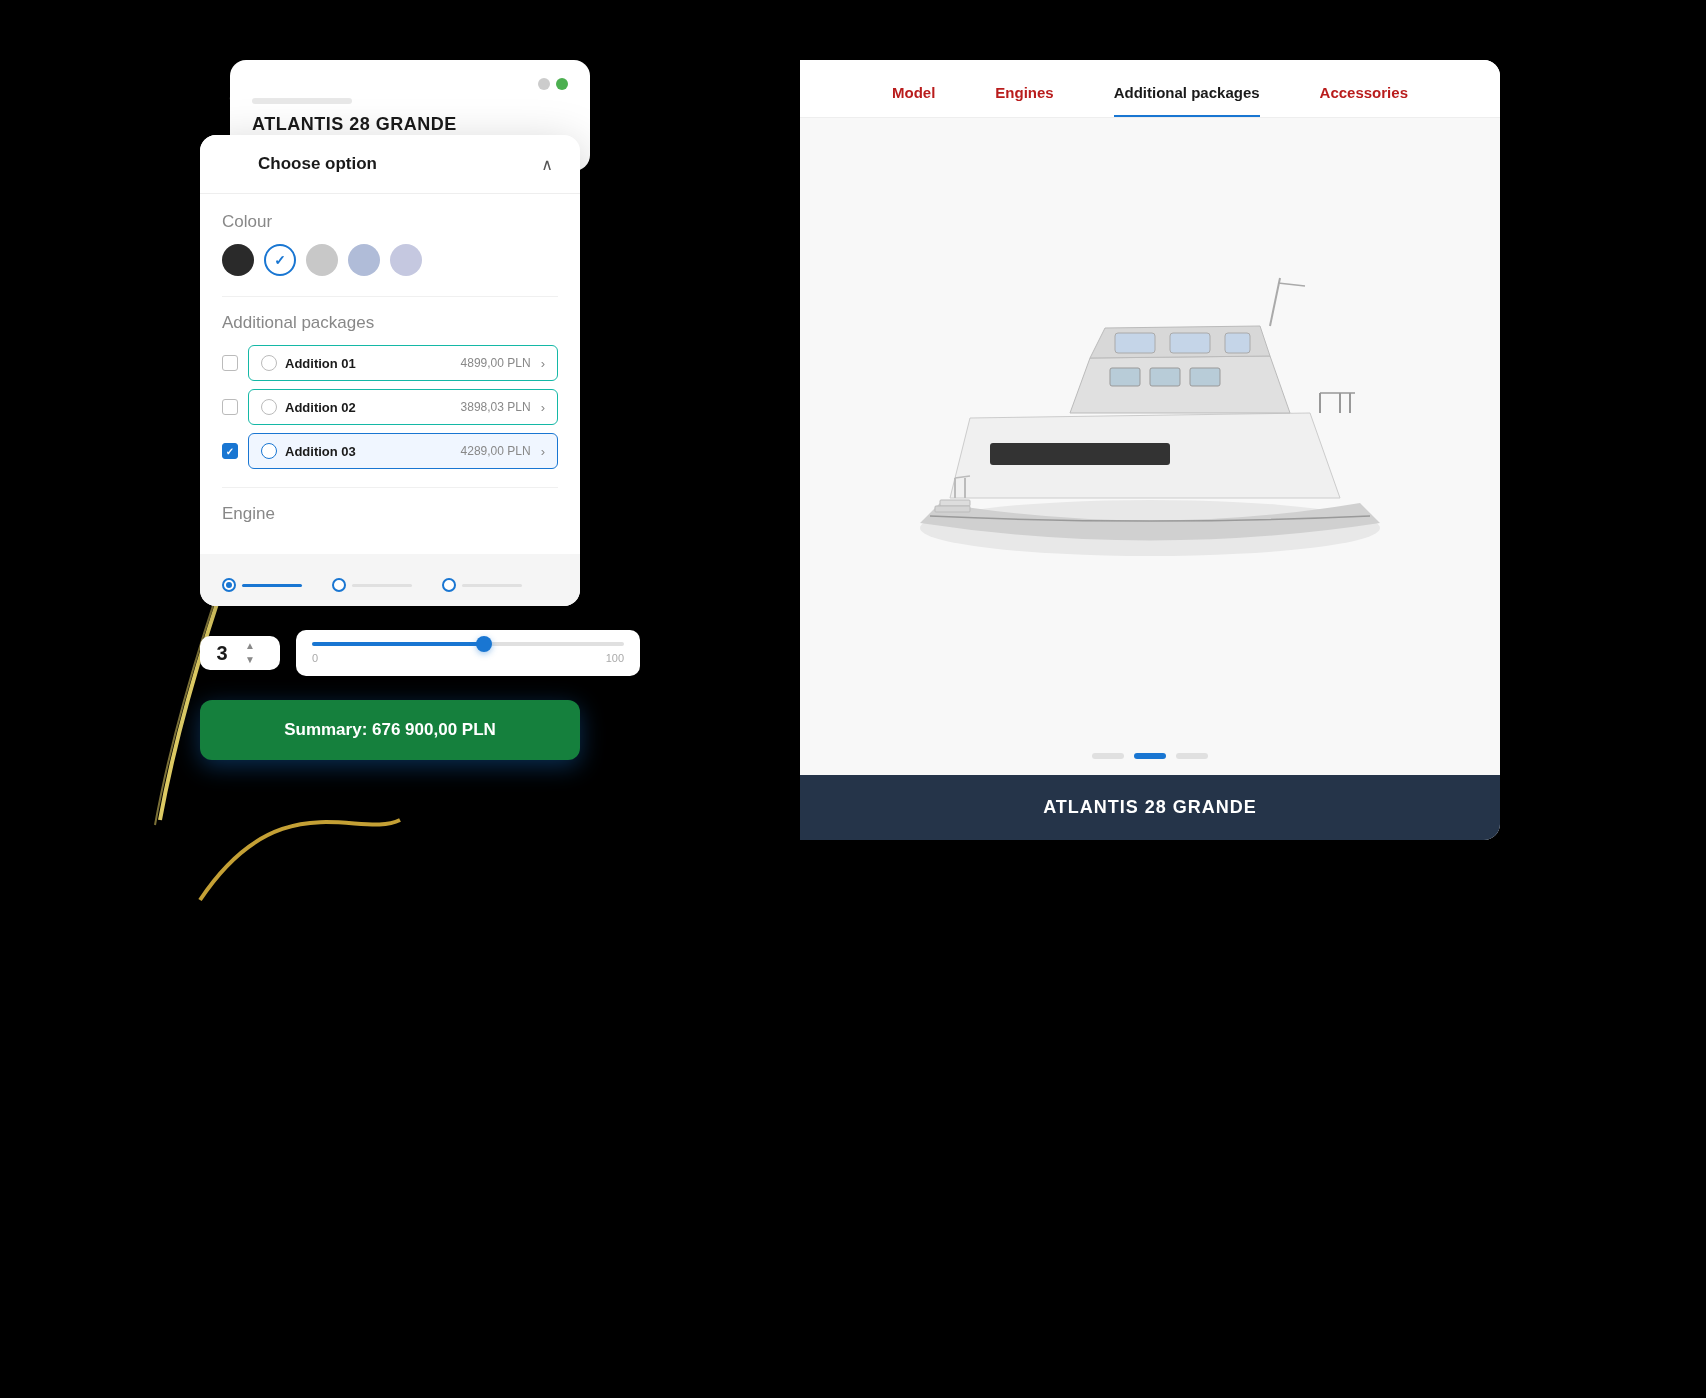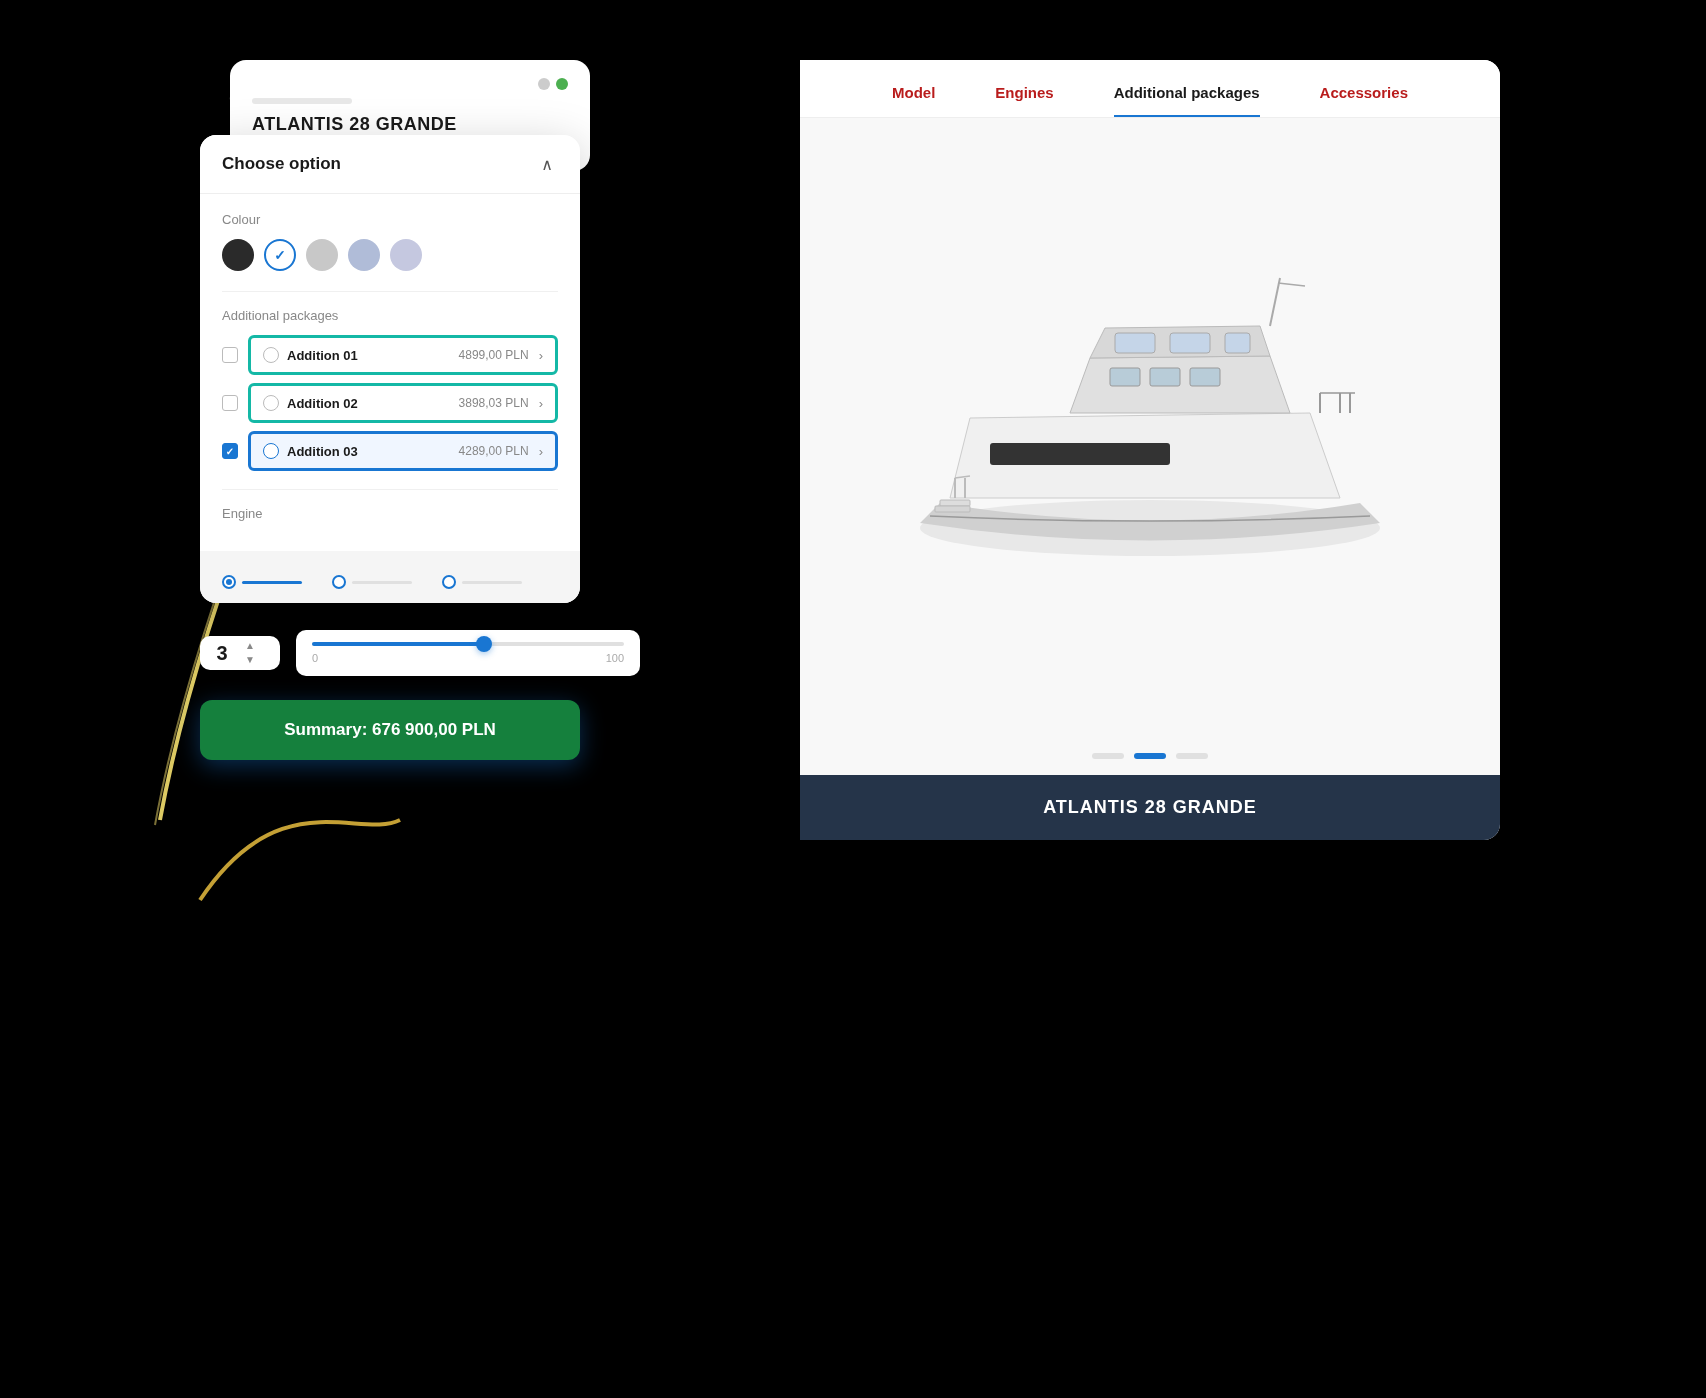--- a/index.html
+++ b/index.html
@@ -106,39 +106,40 @@
       padding: 18px 22px;
       display: flex;
       justify-content: space-between;
       align-items: center;
       border-bottom: 1px solid #eee;
     }
     .panel-header-title {
       font-size: 17px;
       font-weight: 600;
       color: #1a1a1a;
+      margin-left: 36px;
     }
     .chevron-up {
       width: 22px;
       height: 22px;
       display: flex;
       align-items: center;
       justify-content: center;
       color: #555;
       font-size: 16px;
     }
 
     .panel-body {
       padding: 18px 22px;
       background: #fff;
     }
 
     
     .section-label {
-      font-size: 13px;
+      font-size: 17px;
       color: #888;
       margin-bottom: 12px;
       font-weight: 400;
     }
     .color-row {
       display: flex;
       gap: 10px;
       margin-bottom: 20px;
     }
     .color-swatch {
@@ -196,21 +197,21 @@
       color: #fff;
       font-size: 10px;
       font-weight: bold;
     }
     .package-item {
       flex: 1;
       display: flex;
       align-items: center;
       justify-content: space-between;
       padding: 9px 12px;
-      border: 3px solid #14b8a6;
+      border: 1px solid #14b8a6;
       border-radius: 6px;
       background: #fff;
       cursor: pointer;
     }
     .package-item.active {
       border-color: #1976d2;
       background: #f0f6ff;
       gap: 28px;
     }
     .package-item-left {

